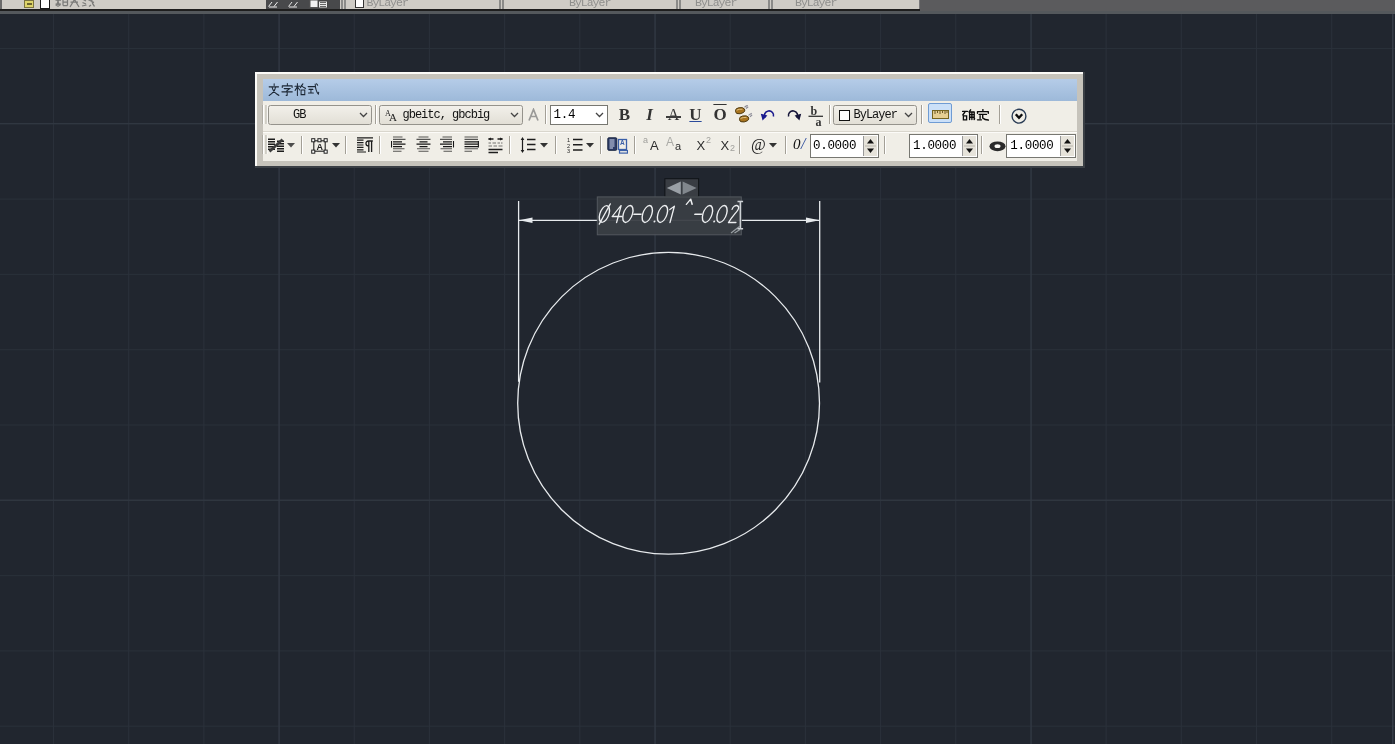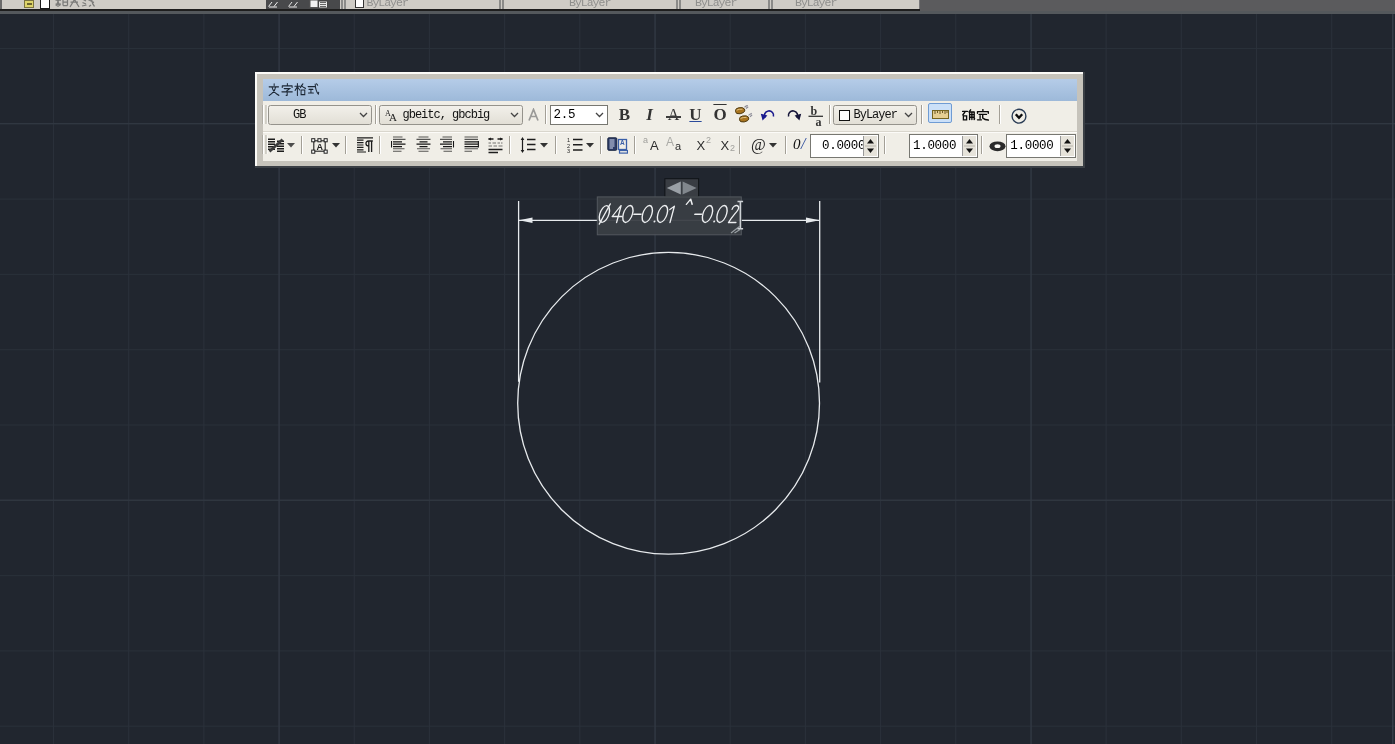--- a/index.html
+++ b/index.html
@@ -185,21 +185,21 @@
           <path d="M1,1 L4.5,4.5 L8,1" stroke="#444" stroke-width="1.3" fill="none"></path>
         </svg>
     </div>
 
     <svg class="icn" style="left:271.5px;top:36px" width="13" height="14">
       <path d="M2,12.5 L6.5,1.5 L11,12.5 M3.8,8.5 H9.2" stroke="#9a9a98" stroke-width="1.7" fill="none"></path>
     </svg>
     <div class="sep" style="left:289.5px;top:33px;height:19px"></div>
 
     <div class="wfield" style="left:294.5px;top:33px;width:58px;height:20px;line-height:18px">
-      <span style="position:absolute;left:3px">2.5</span>
+      <span style="position:absolute;left:3px">1.4</span>
       <svg class="warr" width="9" height="6">
           <path d="M1,1 L4.5,4.5 L8,1" stroke="#444" stroke-width="1.3" fill="none"></path>
         </svg>
     </div>
 
     <div class="abs btxt" style="left:358px;top:33px;width:23px;height:20px;line-height:20px;text-align:center;font-size:17px;font-weight:bold">B</div>
     <div class="abs btxt" style="left:383px;top:33px;width:23px;height:20px;line-height:20px;text-align:center;font-size:17px;font-weight:bold;font-style:italic">I</div>
     <div class="abs btxt" style="left:407px;top:33px;width:23px;height:20px;line-height:20px;text-align:center;font-size:16px">A<div class="abs" style="left:4px;top:11px;width:15px;height:1.5px;background:#3c3c3c"></div></div>
     <div class="abs btxt" style="left:429px;top:33px;width:23px;height:20px;line-height:20px;text-align:center;font-size:17px;font-weight:bold;text-decoration:underline;text-decoration-color:#2b4b9b">U</div>
     <div class="abs btxt" style="left:453.5px;top:33px;width:23px;height:20px;line-height:20px;text-align:center;font-size:17px;font-weight:bold;text-decoration:overline">O</div>
@@ -411,21 +411,21 @@
     <svg class="icn" style="left:514px;top:71px" width="8" height="5">
         <polygon points="0,0 8,0 4,4.6" fill="#333"></polygon>
       </svg>
     <div class="sep" style="left:529.6px;top:63.5px;height:18px"></div>
 
     <div class="abs" style="left:538px;top:63px;width:18px;height:20px">
       <span style="position:absolute;left:0;top:1px;font-family:'Liberation Serif',serif;font-style:italic;font-size:15px;color:#111">0</span>
       <span style="position:absolute;left:8px;top:0px;font-family:'Liberation Serif',serif;font-style:italic;font-size:16px;color:#2b4b9b">/</span>
     </div>
     <div class="wfield" style="left:555px;top:61.5px;width:69px;height:24px;line-height:22px">
-      <span style="position:absolute;left:11px">0.0000</span>
+      <span style="position:absolute;left:2px">0.0000</span>
       <div class="abs" style="right:1px;top:1px;width:13px;height:20px;background:#e6e3da;border-left:1px solid #999;">
         <svg width="13" height="20">
             <polygon points="6.5,3 3,7.5 10,7.5" fill="#111"></polygon>
             <polygon points="6.5,17 3,12.5 10,12.5" fill="#111"></polygon>
             <line x1="1" y1="10" x2="12" y2="10" stroke="#b8b5ac"></line>
           </svg>
       </div>
     </div>
     <div class="sep" style="left:628.5px;top:63.5px;height:18px"></div>
 

